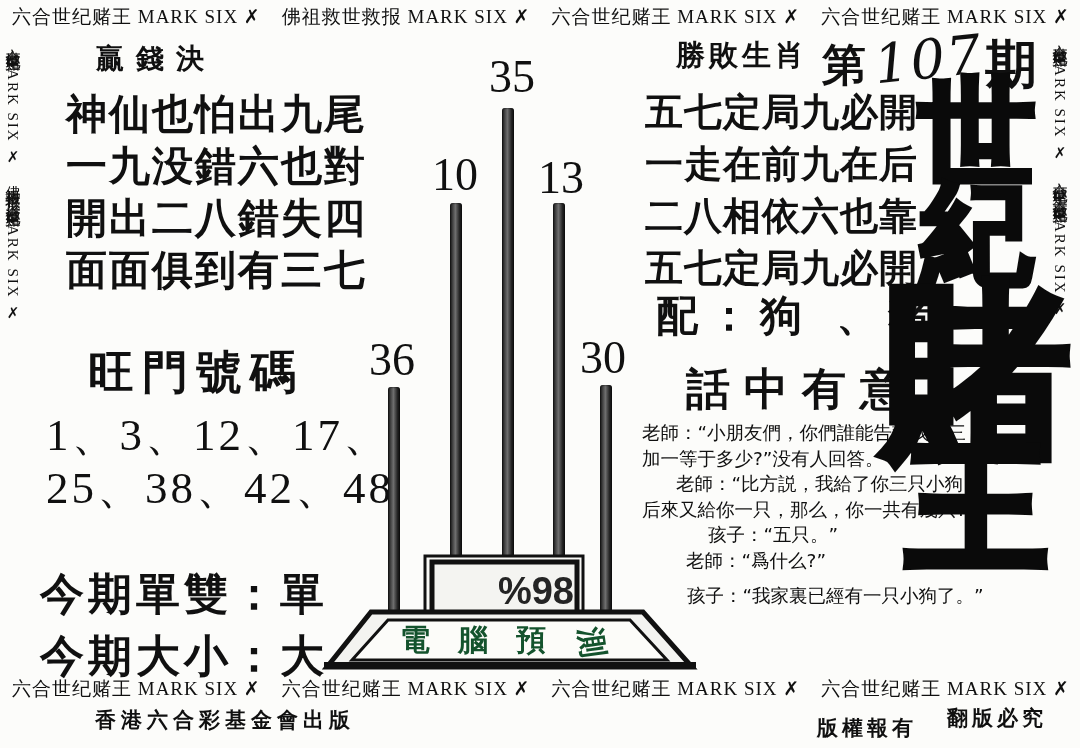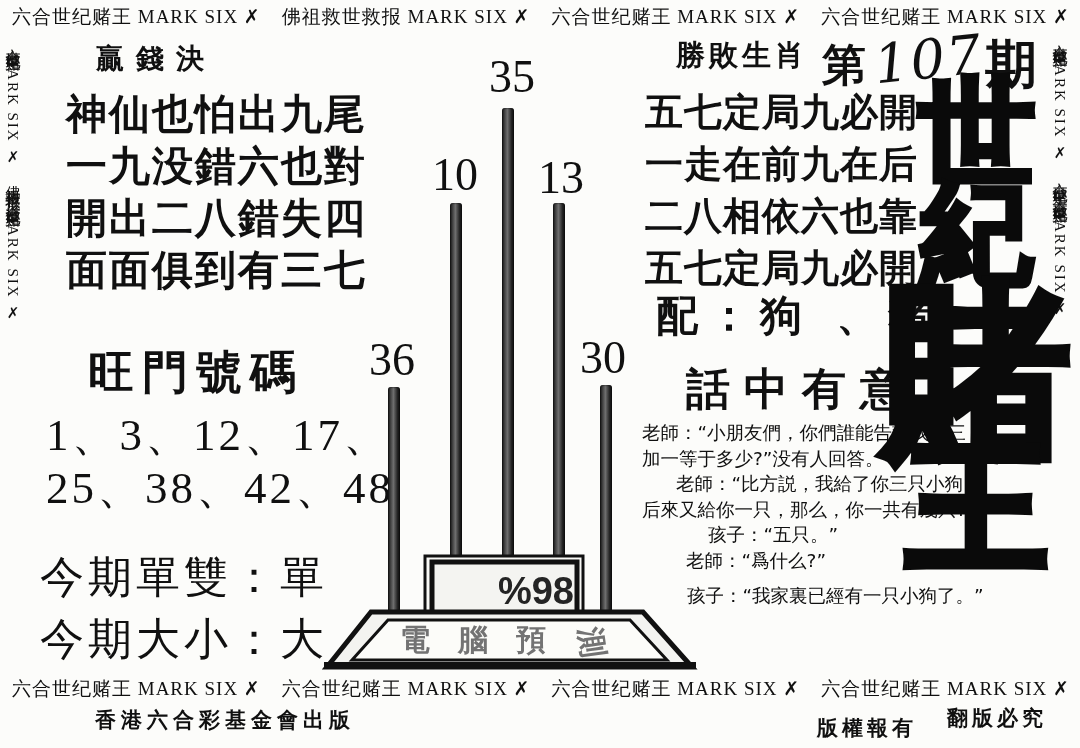--- a/index.html
+++ b/index.html
@@ -24,21 +24,21 @@
   }
   .left-strip{left:3px;top:36px;height:655px;}
   .right-strip{left:1050px;top:32px;height:680px;}
   
   .poem-title{left:96px;top:40px;font-size:28px;font-weight:700;letter-spacing:12px;}
   .poem-left{left:66px;top:88px;font-size:41px;font-weight:600;line-height:52px;letter-spacing:2px;white-space:nowrap;}
   .lucky-title{left:88px;top:342px;font-size:46px;font-weight:700;letter-spacing:8px;}
   .lucky-line{font-family:"Liberation Serif",serif;font-size:45px;font-weight:500;letter-spacing:3px;white-space:nowrap;}
   .lucky-1{left:46px;top:405px;}
   .lucky-2{left:46px;top:458px;}
-  .trend-line{font-size:44px;font-weight:400;letter-spacing:4px;white-space:nowrap;}
+  .trend-line{font-size:44px;font-weight:700;letter-spacing:4px;white-space:nowrap;margin-top:17px;}
   .odd-even{left:40px;top:548px;}
   .big-small{left:40px;top:610px;}
   
   .rod{
     position:absolute;width:12px;z-index:1;border-radius:3px 3px 0 0;
     background:linear-gradient(90deg,#161616 0%,#6f6f6f 45%,#222 80%,#101010 100%);
     box-shadow:inset 0 0 2px #000;
   }
   .rod-36{left:388px;top:387px;height:233px;}
   .rod-10{left:450px;top:203px;height:372px;}
@@ -54,21 +54,21 @@
   .num-13{left:528px;top:151px;}
   .num-36{left:359px;top:333px;}
   .num-22{left:570px;top:331px;}
   .pedestal-svg{left:320px;top:550px;z-index:2;}
   .confidence{
     left:440px;top:570px;width:134px;z-index:4;text-align:right;
     font-family:"Liberation Sans",sans-serif;font-size:38px;font-weight:600;color:#242424;
   }
   .pedestal-label{
     left:400px;top:620px;width:222px;z-index:4;display:flex;align-items:center;
-    font-size:30px;font-weight:600;color:#737373;white-space:nowrap;
+    font-size:30px;font-weight:600;color:#14532d;white-space:nowrap;
   }
   .pedestal-label .main{letter-spacing:28px;}
   .pedestal-label .tilted{display:inline-block;transform:rotate(82deg) translate(2px,-2px);}
   
   .zodiac-row{left:676px;top:36px;display:flex;align-items:flex-start;white-space:nowrap;}
   .zodiac-title{font-size:29px;font-weight:700;letter-spacing:4px;}
   .issue-prefix{font-size:44px;font-weight:700;margin-left:14px;}
   .issue-number{
     font-family:"DejaVu Serif",serif;font-style:italic;font-size:54px;font-weight:500;
     transform:rotate(-6deg);margin:-8px 2px 0 8px;letter-spacing:2px;

